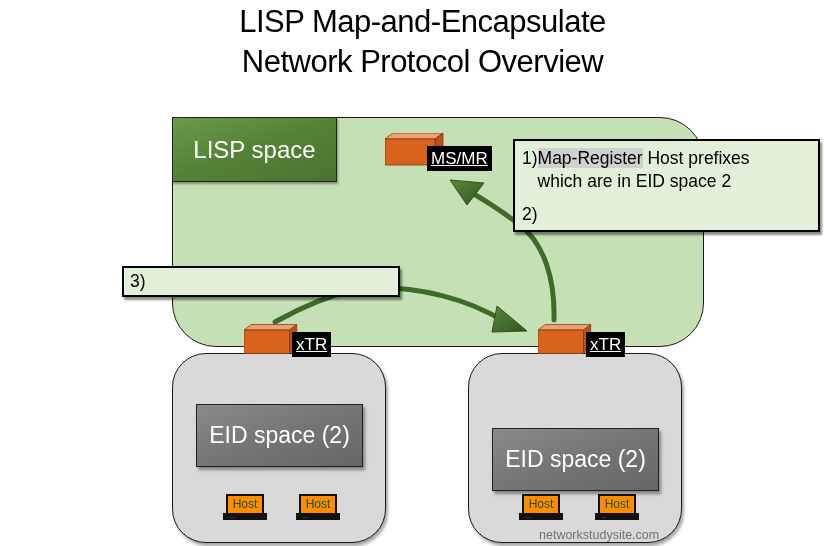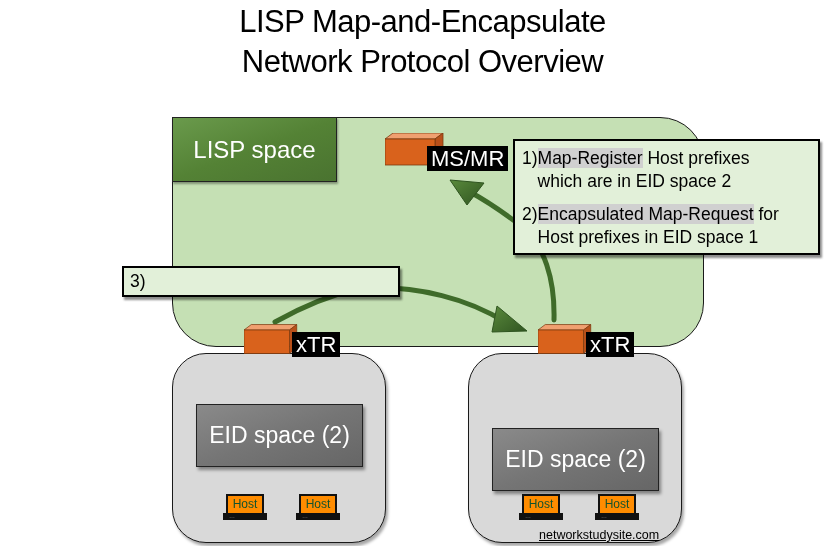--- a/index.html
+++ b/index.html
@@ -14,34 +14,34 @@
                 border: 1.5px solid #222; box-shadow: 1px 2px 2px rgba(0,0,0,0.35);
                 color: #fff; font-size: 24px; display: flex; align-items: center; justify-content: center; }
   .eid-area { position: absolute; top: 353px; width: 212px; height: 188px;
               background: #d9d9d9; border: 1.5px solid #1a1a1a; border-radius: 34px;
               box-shadow: 2px 3px 3px rgba(0,0,0,0.35); }
   .eid-label { position: absolute; top: 404px; width: 165px; height: 61px;
                background: linear-gradient(160deg, #8a8a8a 0%, #757575 50%, #666 100%);
                border: 1.5px solid #222; box-shadow: 2px 3px 3px rgba(0,0,0,0.4);
                color: #fff; font-size: 23px; display: flex; align-items: center; justify-content: center; }
   .router { position: absolute; width: 66px; height: 34px; }
-  .dev-tag { position: absolute; background: #000; color: #fff; font-size: 22px;
-             padding: 0 4px; height: 25px; line-height: 25px; }
+  .dev-tag { position: absolute; background: #000; color: #fff; font-size: 17px;
+             padding: 0 4px; height: 25px; line-height: 25px; text-decoration: underline; }
   .host { position: absolute; width: 44px; height: 27px; }
   .host .screen { position: absolute; left: 3px; top: 0; width: 34px; height: 17px;
                   background: #ff8c00; border: 2px solid #111; font-size: 12px; color: #14532d;
                   text-align: center; line-height: 17px; }
   .host .base { position: absolute; left: 0; top: 19px; width: 44px; height: 7px; background: #111; }
   .host .base span { position: absolute; left: 6px; top: 0; color: #bbb; font-size: 6px; line-height: 6px; }
   .note-box { position: absolute; background: #e2f0d9; border: 2.5px solid #000;
               box-shadow: 2px 3px 2px rgba(0,0,0,0.45); font-size: 17.5px; color: #000; }
   .note-row { display: flex; line-height: 23px; }
   .note-num { flex: 0 0 auto; }
   .hl { background: #d0d0d0; }
-  .watermark { position: absolute; left: 539px; top: 528px; font-size: 12.5px; color: #000000; text-decoration: underline; }
+  .watermark { position: absolute; left: 539px; top: 528px; font-size: 12.5px; color: #737373; }
   svg.arrows { position: absolute; left: 0; top: 0; pointer-events: none; }
 </style>
 </head>
 <body>
 
 <div class="title">
   <div>LISP Map-and-Encapsulate</div>
   <div>Network Protocol Overview</div>
 </div>
 
@@ -117,24 +117,20 @@
 <div class="note-box" style="left:513px; top:139px; width:292px; padding:6px 4px 4px 7px;">
   <div class="note-row">
     <span class="note-num">1)</span>
     <span>
       <span class="hl">Map-Register</span><span> Host prefixes</span><br>
       <span>which are in EID space 2</span>
     </span>
   </div>
   <div class="note-row" style="margin-top:10px;">
     <span class="note-num">2)</span>
-    <span>
-      <span class="hl">Encapsulated Map-Request</span><span> for</span><br>
-      <span>Host prefixes in EID space 1</span>
-    </span>
   </div>
 </div>
 
 <div class="note-box" style="left:122px; top:266px; width:264px; padding:2px 4px 2px 6px;">
   <div class="note-row">
     <span class="note-num">3)</span>
   </div>
 </div>
 
 <div class="watermark">networkstudysite.com</div>

